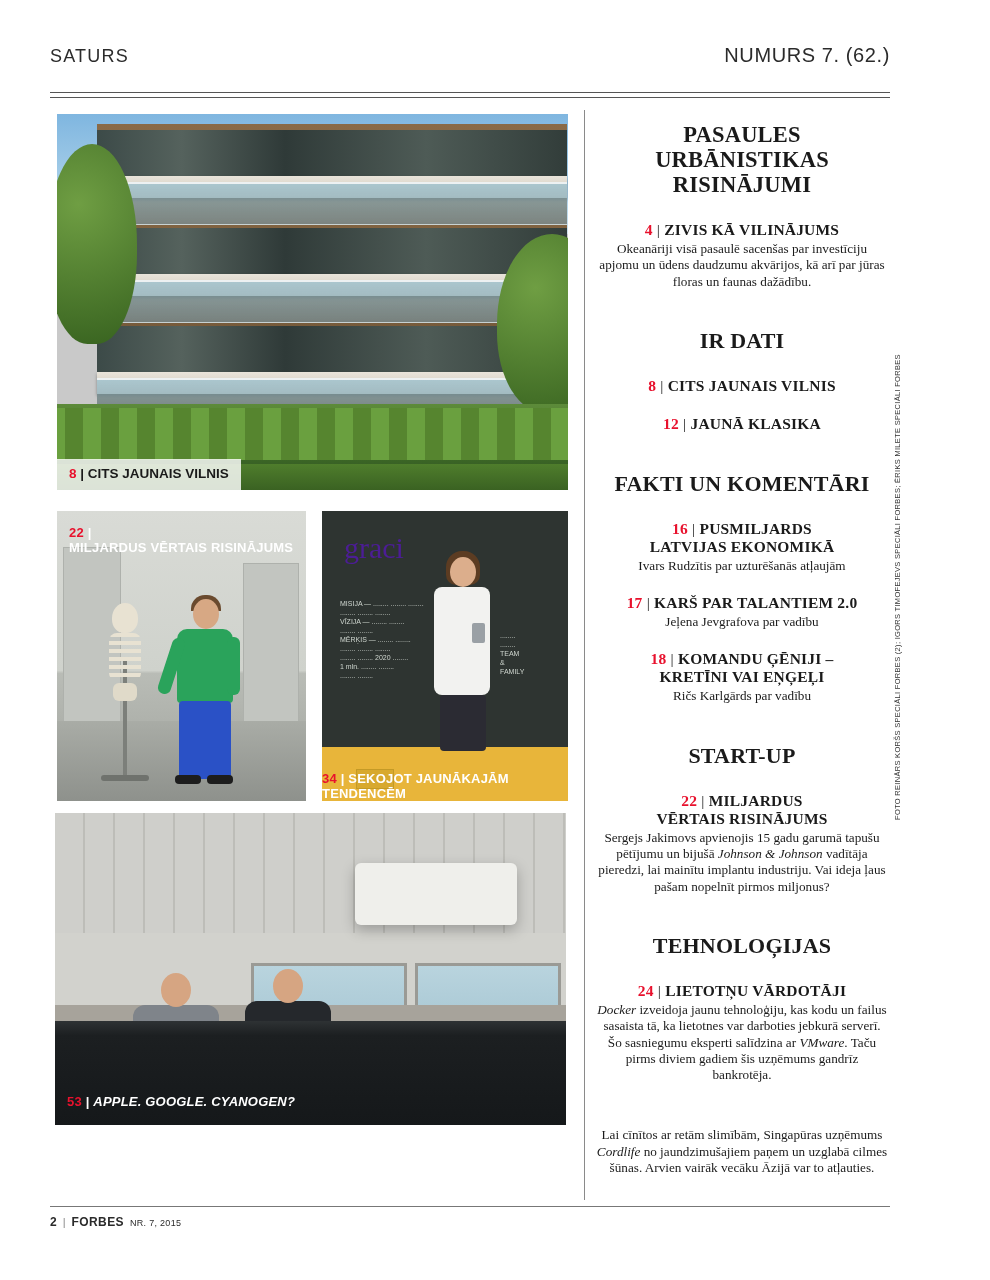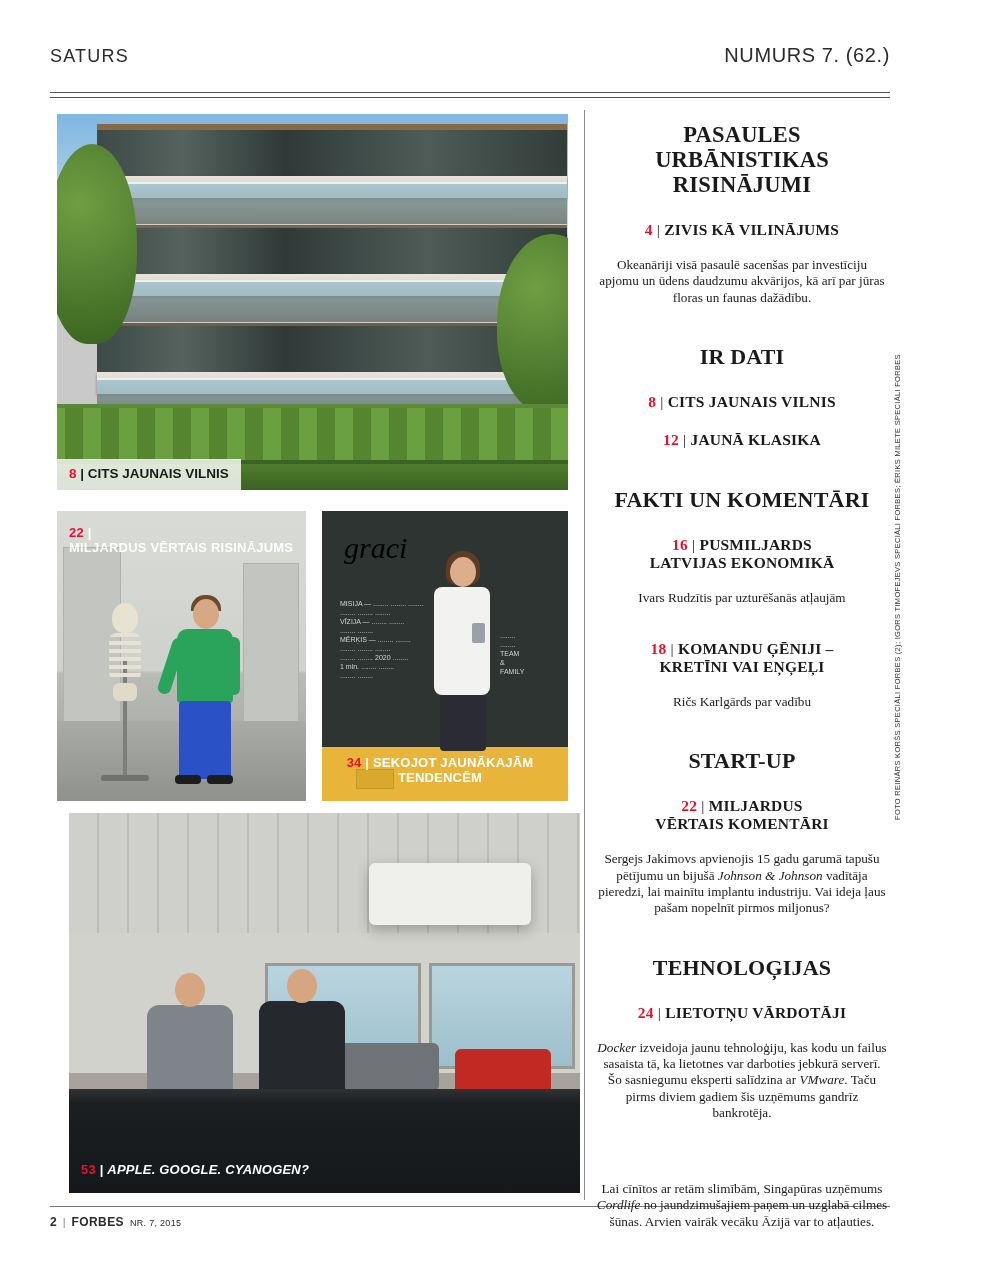--- a/index.html
+++ b/index.html
@@ -188,31 +188,31 @@
   .man-head { position:absolute; left:136px; top:88px; width:26px; height:30px; background:#d7a884; border-radius:50%;}
   .man-hair { position:absolute; left:134px; top:84px; width:30px; height:16px; background:#6a4a2e; border-radius:14px 14px 0 0;}
   .man-legs { position:absolute; left:122px; top:190px; width:52px; height:78px; background:#2a51c6; border-radius:4px;}
   .man-shoe { position:absolute; top:264px; width:26px; height:9px; background:#1d1d1d; border-radius:4px;}
   .man-arm { position:absolute; width:13px; height:58px; background:#2aa35b; border-radius:6px;}
 
   
   #photo-board { left: 322px; top: 511px; width: 246px; height: 290px; }
   .board { position:absolute; left:0; top:0; width:100%; height:236px; background:#2e3431; }
   .board-scribble { position:absolute; font-family:"Liberation Sans", sans-serif; color:#cfd6cf; font-size:7px; line-height:9px; }
-  .board-graci { position:absolute; left:22px; top:20px; font-family:"Liberation Serif", serif; font-style:italic; font-size:30px; color:#000000;}
+  .board-graci { position:absolute; left:22px; top:20px; font-family:"Liberation Serif", serif; font-size:30px; color:#4c1d95;}
   .board-yellow { position:absolute; left:0; bottom:0; width:100%; height:54px; background:#e8b53a; }
   .socket { position:absolute; left:34px; bottom:12px; width:36px; height:18px; background:#d8a92e; border:1px solid #c49a26;}
   .w-body { position:absolute; left:112px; top:76px; width:56px; height:108px; background:#f2f2f0; border-radius:8px;}
   .w-head { position:absolute; left:128px; top:46px; width:26px; height:30px; background:#dcae8c; border-radius:50%;}
   .w-hair { position:absolute; left:124px; top:40px; width:34px; height:34px; background:#5c3c22; border-radius:16px 16px 10px 10px;}
   .w-legs { position:absolute; left:118px; top:184px; width:46px; height:56px; background:#2b2b33; border-radius:4px;}
   .w-cup { position:absolute; left:150px; top:112px; width:13px; height:20px; background:#9aa0a5; border-radius:2px;}
 
   
-  #photo-office { left: 69px; top: 813px; width: 511px; height: 380px; }
+  #photo-office { left: 55px; top: 813px; width: 511px; height: 312px; }
   .office-ceiling { position:absolute; left:0; top:0; width:100%; height:120px;
     background: repeating-linear-gradient(90deg,#cfcfcb 0 28px,#bdbdb8 28px 30px); }
   .office-lamp { position:absolute; left:300px; top:50px; width:162px; height:62px; background:#efefeb; border-radius:6px; box-shadow:0 5px 14px rgba(0,0,0,0.25);}
   .office-wall { position:absolute; left:0; top:120px; width:100%; height:150px; background:#d2d2cd; }
   .office-window { position:absolute; background:linear-gradient(180deg,#b9d4de,#9dbfcd); border:3px solid #9a9a95;}
   .office-floor { position:absolute; left:0; bottom:0; width:100%; height:120px; background:#a7a39b;}
   .office-table { position:absolute; left:0; bottom:0; width:100%; height:104px;
     background: linear-gradient(180deg,#2e3234 0%, #1c1f21 14%, #15181a 100%); }
   .om-body { position:absolute; width:86px; height:108px; border-radius:12px 12px 4px 4px;}
   .om-head { position:absolute; width:30px; height:34px; background:#d6a582; border-radius:50%;}
@@ -243,21 +243,21 @@
     font-size: 15.5px;
     line-height: 18px;
     letter-spacing: 0.2px;
   }
   .entry-head .num { color: #e8112d; }
   .entry-head .bar { color: #1a1a1a; font-weight: normal; }
   .entry-body {
     font-family: "Liberation Serif", serif;
     font-size: 13.2px;
     line-height: 16.3px;
-    margin-top: 18px;
+    margin-top: 2px;
     text-align: center;
   }
   .entry-body .it { font-style: italic; }
   .gap-s { height: 14px; }
   .gap-m { height: 22px; }
 </style>
 </head>
 <body>
 
 <div class="page">
@@ -342,21 +342,21 @@
     <div class="board-scribble" style="left:178px; top:120px; width:56px;">
       ........<br>........<br>TEAM<br>&amp;<br>FAMILY
     </div>
     <div class="board-yellow"></div>
     <div class="socket"></div>
     <div class="w-hair"></div>
     <div class="w-head"></div>
     <div class="w-body"></div>
     <div class="w-cup"></div>
     <div class="w-legs"></div>
-    <div class="caption" style="right:10px; bottom:16px; text-align:center;">
+    <div class="caption" style="right:10px; bottom:0; text-align:left;">
       <span class="num">34</span>
       <span>|</span>
       <span>SEKOJOT JAUNĀKAJĀM TENDENCĒM</span>
     </div>
   </div>
 
   <div class="photo" id="photo-office">
     <div class="office-ceiling"></div>
     <div class="office-wall"></div>
     <div class="office-window" style="left:196px; top:150px; width:150px; height:108px;"></div>
@@ -418,40 +418,48 @@
     <div class="entry">
       <div class="entry-head">
         <span class="num">16</span>
         <span class="bar">|</span>
         <span>PUSMILJARDS</span><br>
         <span>LATVIJAS EKONOMIKĀ</span>
       </div>
       <div class="entry-body">Ivars Rudzītis par uzturēšanās atļaujām</div>
     </div>
     <div class="gap-s"></div>
+    <div class="entry">
+      <div class="entry-head">
+        <span class="num">17</span>
+        <span class="bar">|</span>
+        <span>KARŠ PAR TALANTIEM 2.0</span>
+      </div>
+      <div class="entry-body">Jeļena Jevgrafova par vadību</div>
+    </div>
     <div class="gap-s"></div>
     <div class="entry">
       <div class="entry-head">
         <span class="num">18</span>
         <span class="bar">|</span>
         <span>KOMANDU ĢĒNIJI –</span><br>
         <span>KRETĪNI VAI EŅĢEĻI</span>
       </div>
       <div class="entry-body">Ričs Karlgārds par vadību</div>
     </div>
 
     <div class="gap-m"></div>
     <div class="sec-title">START-UP</div>
     <div class="gap-s"></div>
     <div class="entry">
       <div class="entry-head">
         <span class="num">22</span>
         <span class="bar">|</span>
         <span>MILJARDUS</span><br>
-        <span>VĒRTAIS KOMENTĀRI</span>
+        <span>VĒRTAIS RISINĀJUMS</span>
       </div>
       <div class="entry-body"><span>Sergejs Jakimovs apvienojis 15 gadu garumā tapušu pētījumu un bijušā </span><span class="it">Johnson &amp; Johnson</span><span> vadītāja pieredzi, lai mainītu implantu industriju. Vai ideja ļaus pašam nopelnīt pirmos miljonus?</span></div>
     </div>
 
     <div class="gap-m"></div>
     <div class="sec-title">TEHNOLOĢIJAS</div>
     <div class="gap-s"></div>
     <div class="entry">
       <div class="entry-head">
         <span class="num">24</span>

